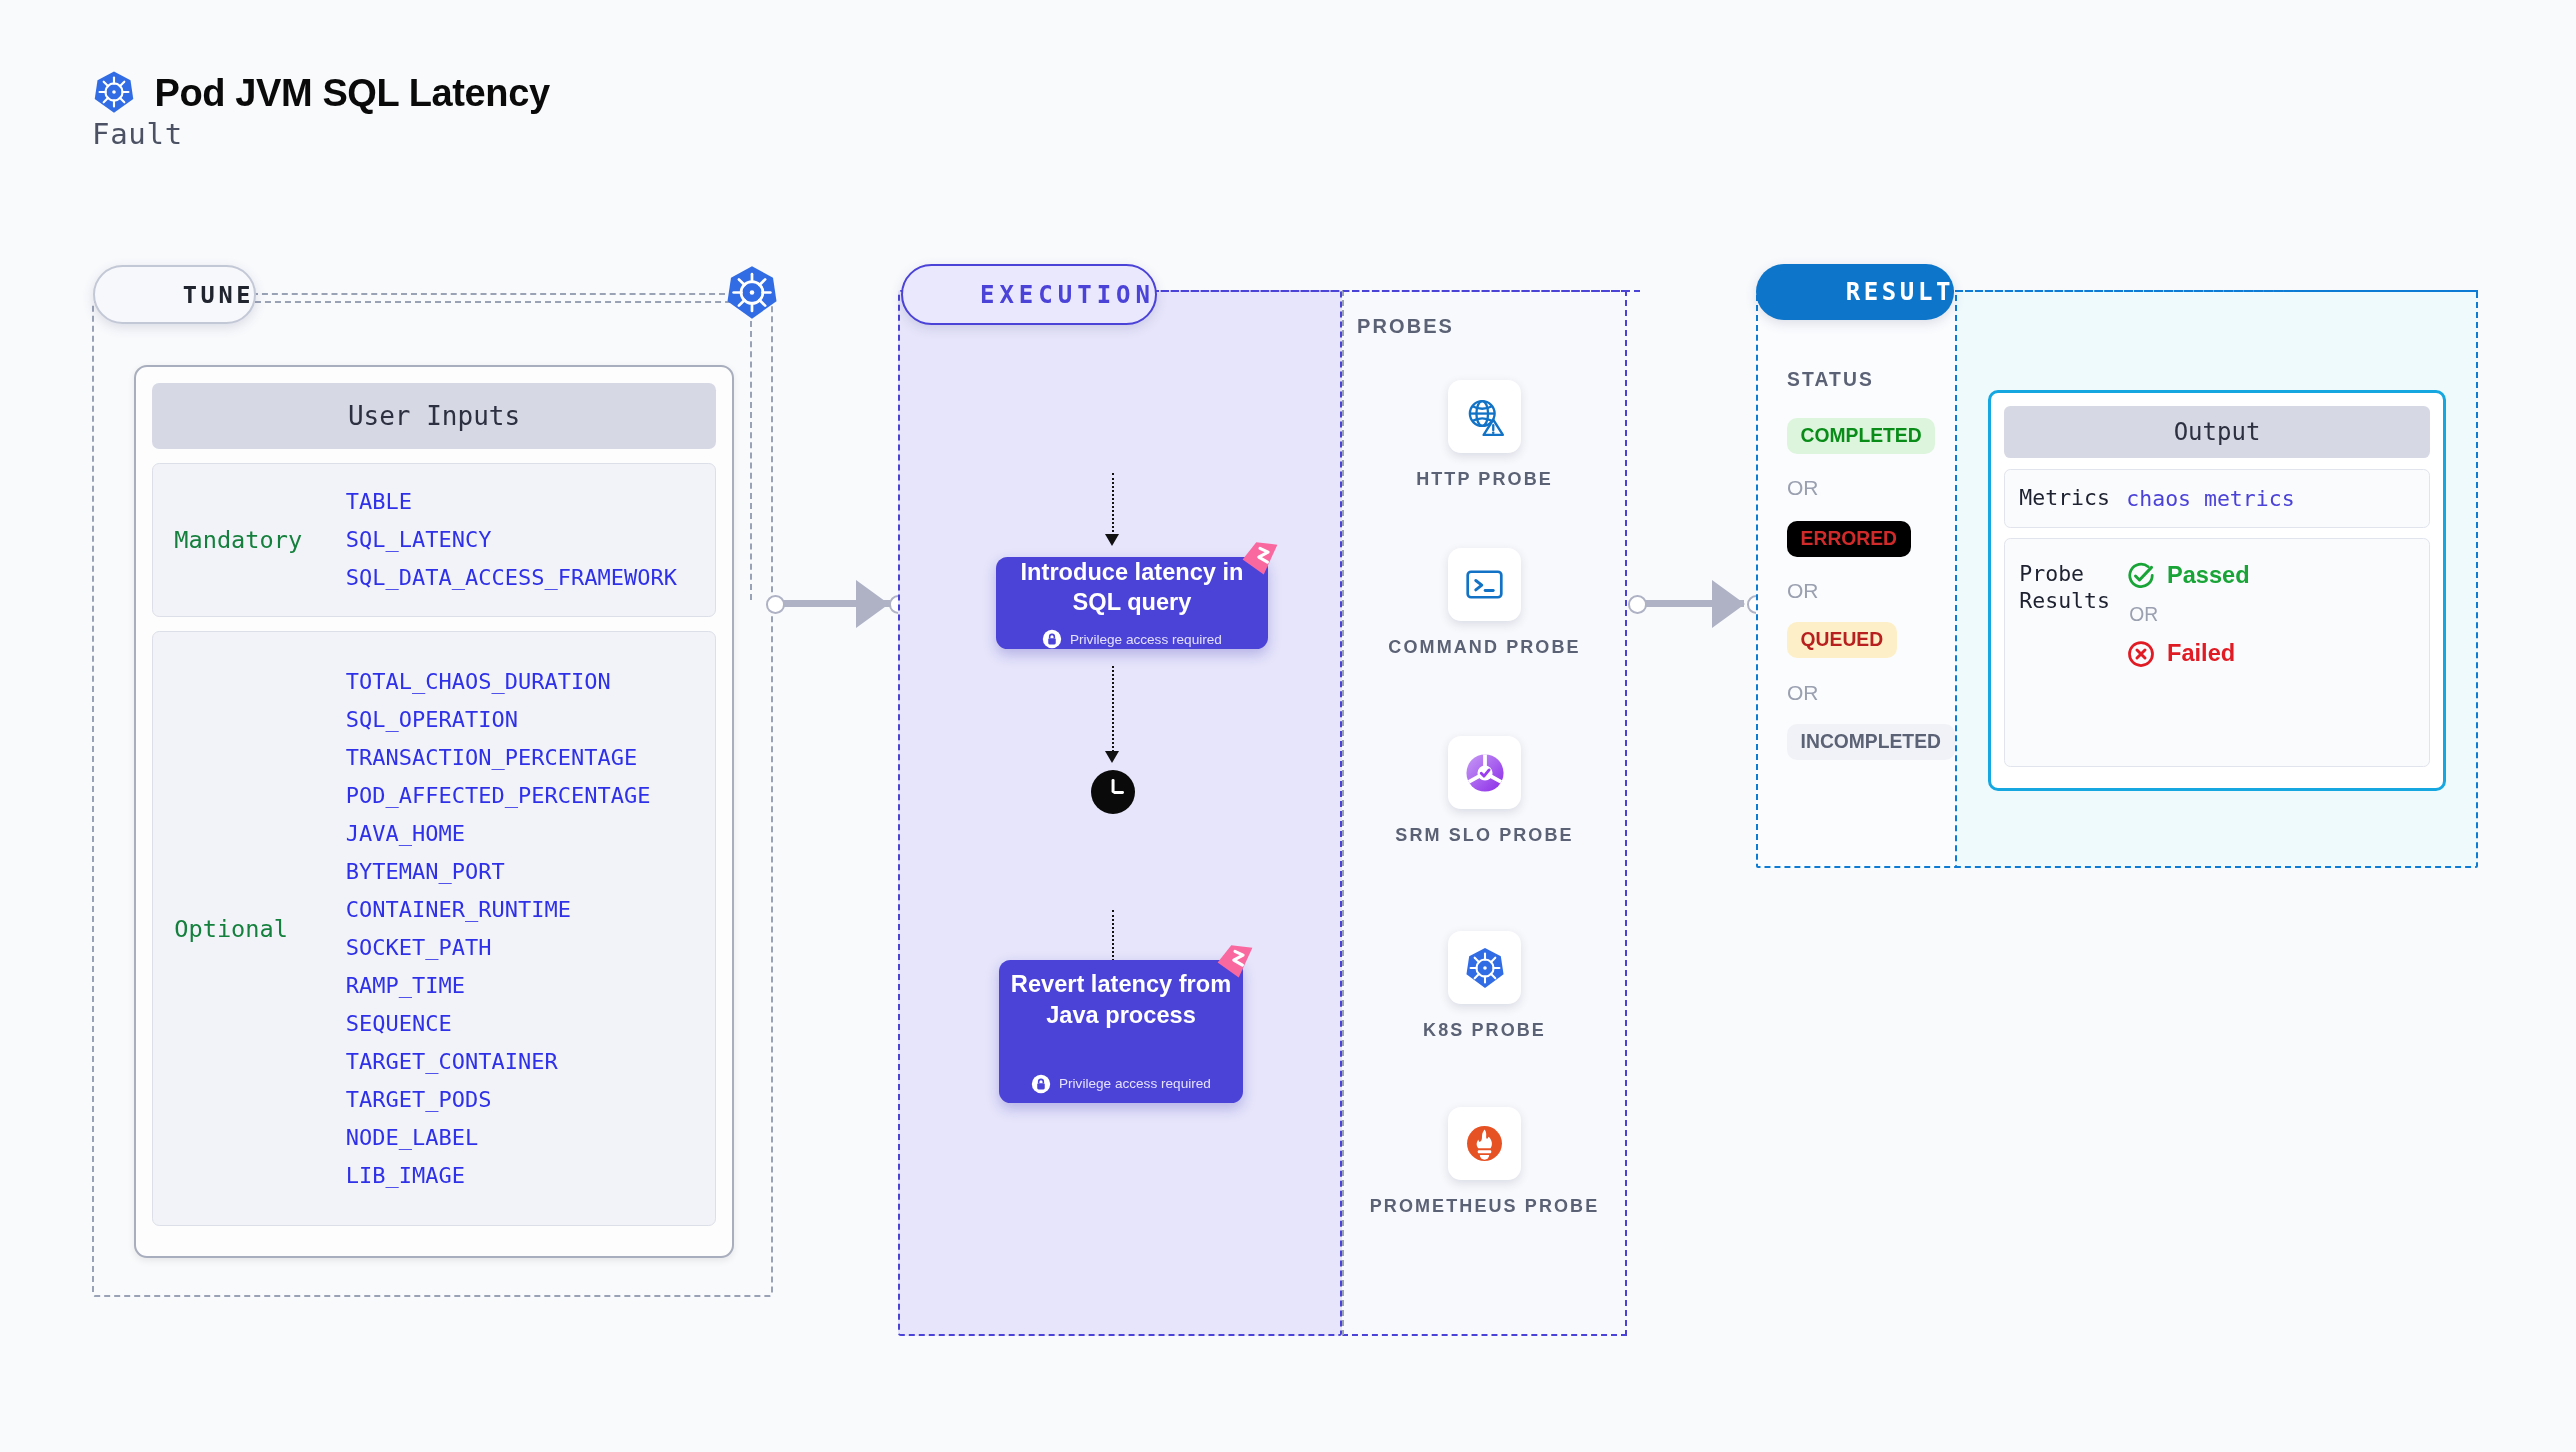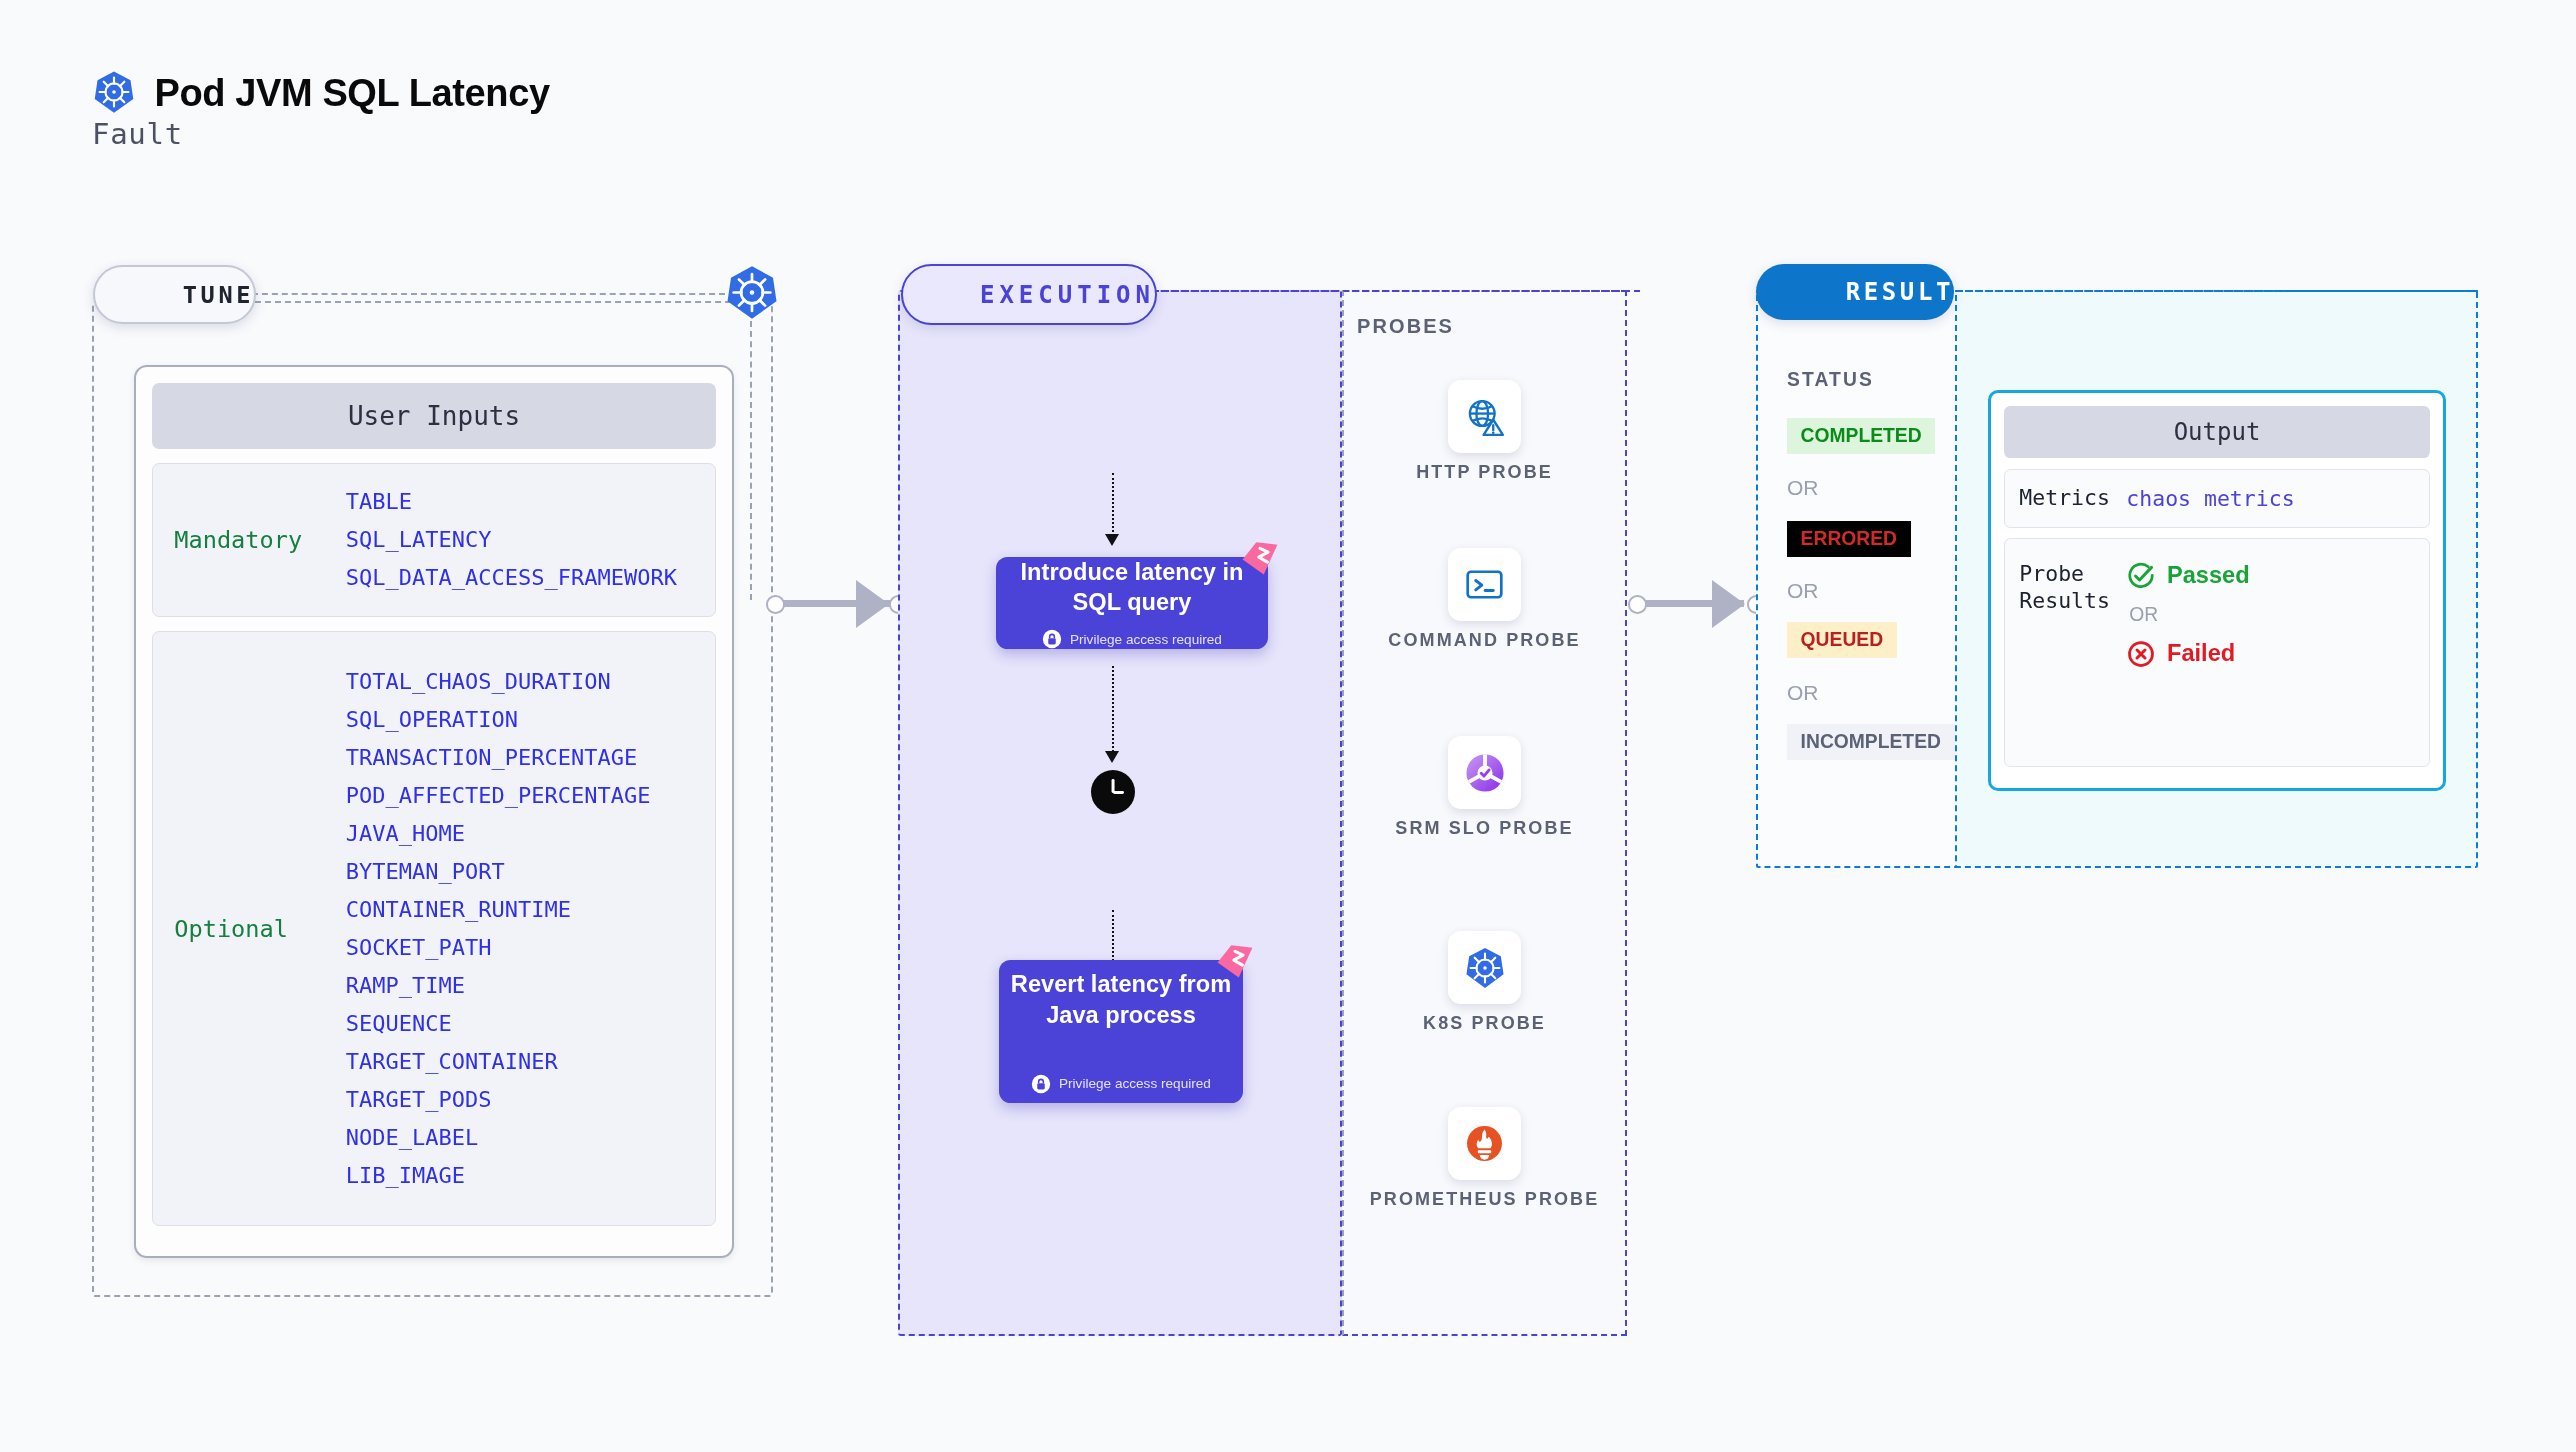--- a/index.html
+++ b/index.html
@@ -91,33 +91,33 @@
     background:#f8f9fc;border-left:2.1px dashed #9aa2b5;
     border-top:2.9px dashed #4b42d8;border-right:2.9px dashed #4b42d8;
     border-bottom:2.9px dashed #4b42d8;box-sizing:border-box;}
   #probes-label{position:absolute;left:1357px;top:315px;font-size:20px;
     font-weight:bold;color:#5c6275;letter-spacing:2.1px;}
   .probe{position:absolute;width:285px;display:flex;flex-direction:column;
     align-items:center;}
   .probe-icon{width:73px;height:73px;background:#fff;border-radius:13px;
     box-shadow:0 3.6px 10px rgba(40,50,90,.13);
     display:flex;align-items:center;justify-content:center;}
-  .probe-name{margin-top:6px;font-size:18px;font-weight:bold;color:#5c6275;
+  .probe-name{margin-top:13px;font-size:18px;font-weight:bold;color:#5c6275;
     letter-spacing:2.1px;text-align:center;line-height:1.45;}
 
   
   #status-panel{left:1756px;top:290px;width:206px;height:578px;
     background:#fbfcfe;border:2.9px dashed #0d7bd4;border-radius:2.1px;}
   #result-pill{left:1756px;top:264px;width:198px;height:56px;background:#0d76cb;}
   #result-pill span{font-size:24px;color:#fff;letter-spacing:3.6px;}
   #result-dash-top{position:absolute;left:1955px;top:290px;width:523px;height:0;
     border-top:2.9px dashed #0d7bd4;z-index:3;}
   #status-label{position:absolute;left:1787px;top:369px;font-size:19.3px;
     font-weight:bold;color:#5c6275;letter-spacing:2.1px;}
-  .badge{position:absolute;border-radius:0;display:flex;align-items:center;
+  .badge{position:absolute;border-radius:10px;display:flex;align-items:center;
     justify-content:center;font-size:19.3px;font-weight:bold;padding:0 13.6px;height:36px;}
   .or-txt{position:absolute;font-size:21px;color:#9aa0b0;}
 
   #result-panel{left:1955px;top:290px;width:523px;height:578px;
     background:#effafd;border:2.9px dashed #0d7bd4;border-radius:2.1px;}
   #output-card{position:absolute;left:1988px;top:390px;width:458px;height:401px;
     background:#fff;border:3.6px solid #16a7e0;border-radius:10px;box-sizing:border-box;
     padding:13px;}
   #output-head{height:52px;background:#d6d8e4;border-radius:6.4px;
     display:flex;align-items:center;justify-content:center;}

